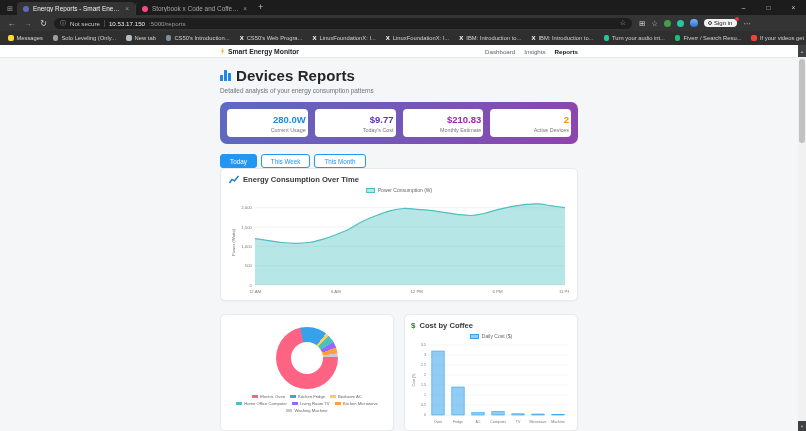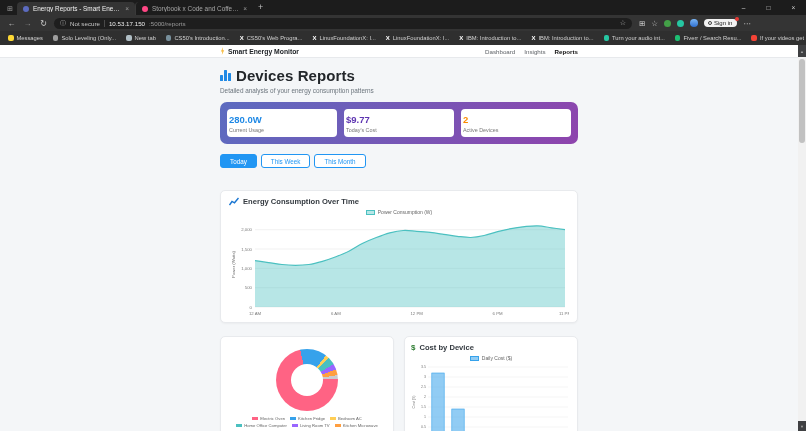--- a/index.html
+++ b/index.html
@@ -57,30 +57,30 @@
   .nav-link.active{color:#111;font-weight:bold}
 
   .page-title-row{display:flex;align-items:center;gap:5px;padding-top:9px}
   .bars-icon{display:flex;align-items:flex-end;gap:1px;height:11px}
   .bars-icon i{display:block;width:3px;background:#1e88e5;border-radius:0.5px}
   .bars-icon i:nth-child(1){height:6px}.bars-icon i:nth-child(2){height:11px}.bars-icon i:nth-child(3){height:8px}
   h1{font-size:15px;color:#23272b;letter-spacing:0.1px}
   .subtitle{font-size:6.4px;color:#6c757d;margin-top:3px}
 
   .stats{display:flex;gap:7px;margin-top:8px;padding:7px;border-radius:7px}
-  .stat-card{flex:1;background:#fff;border-radius:4px;text-align:left;padding:5px 2px 4px}
+  .stat-card{flex:1;background:#fff;border-radius:4px;text-align:right;padding:5px 2px 4px}
   .stat-value{font-size:9.5px;font-weight:bold}
   .stat-label{font-size:5.4px;color:#777;margin-top:2px}
 
   .period-tabs{display:flex;gap:4px;margin-top:10px}
   .ptab{font-size:6.3px;padding:2.5px 9px;border-radius:3px;border:1px solid #2196f3;background:#fff;color:#2196f3;font-family:inherit}
   .ptab.active{background:#2196f3;color:#fff}
 
   .card{background:#fff;border:1px solid #e8eaed;border-radius:5px;box-shadow:0 1px 2px rgba(0,0,0,0.04)}
-  .chart-card{margin-top:22px;padding:6px 8px 5px}
+  .chart-card{margin-top:0;padding:6px 8px 5px}
   .card-head{display:flex;align-items:center;gap:4px;font-size:7.6px;font-weight:bold;color:#343a40}
   .legend{display:flex;align-items:center;justify-content:center;gap:3px;font-size:5px;color:#666;margin-top:3px}
   .swatch{width:9px;height:5px;border:1px solid #999}
 
   .bottom-row{display:flex;gap:10px;margin-top:13px}
   .half{flex:1;padding:6px 6px 5px}
   .mini-donut{width:8px;height:8px;border-radius:50%;background:conic-gradient(#36a2eb 0 60deg,#ff6384 60deg 300deg,#ffce56 300deg 360deg);position:relative}
   .mini-donut:after{content:"";position:absolute;inset:2px;background:#fff;border-radius:50%}
   .dollar{color:#2e7d32;font-weight:bold;font-size:8px}
   .donut-wrap{display:flex;justify-content:center;margin:6px 0 5px}
@@ -237,20 +237,24 @@
         <p class="subtitle">Detailed analysis of your energy consumption patterns</p>
 
         <div class="stats" id="stats" style="background: linear-gradient(120deg, rgb(92, 107, 192), rgb(142, 68, 173));">
             <div class="stat-card">
               <div class="stat-value" style="color: rgb(30, 136, 229);">280.0W</div>
               <div class="stat-label">Current Usage</div>
             </div>
             <div class="stat-card">
               <div class="stat-value" style="color: rgb(94, 53, 177);">$9.77</div>
               <div class="stat-label">Today's Cost</div>
+            </div>
+            <div class="stat-card">
+              <div class="stat-value" style="color: rgb(156, 39, 176);">$210.83</div>
+              <div class="stat-label">Monthly Estimate</div>
             </div>
             <div class="stat-card">
               <div class="stat-value" style="color: rgb(251, 140, 0);">2</div>
               <div class="stat-label">Active Devices</div>
             </div>
           </div>
 
         <div class="period-tabs" id="period-tabs">
             <button class="ptab active">Today</button>
             <button class="ptab">This Week</button>
@@ -324,21 +328,21 @@
                 </span>
                 <span class="dl-item">
                   <span class="dl-swatch" style="background: rgb(201, 203, 207);"></span>
                   <span>Washing Machine</span>
                 </span>
               </div>
           </div>
           <div class="card half">
             <div class="card-head">
               <span class="dollar">$</span>
-              <span>Cost by Device</span>
+              <span>Cost by Coffee</span>
             </div>
             <div class="legend">
               <span class="swatch" id="bar-swatch" style="background: rgba(54, 162, 235, 0.55); border-color: rgb(54, 162, 235);"></span>
               <span>Daily Cost ($)</span>
             </div>
             <div class="chart-box" id="bar-chart">
                 <svg width="160" height="84" font-size="3.6">
                   <line x1="17" y1="74.0" x2="157" y2="74.0" stroke="#e8e8e8" stroke-width="0.5"></line>
                   <text x="15" y="75.3" text-anchor="end" fill="#7a7a7a">0</text>
                   <line x1="17" y1="64.0" x2="157" y2="64.0" stroke="#e8e8e8" stroke-width="0.5"></line>

